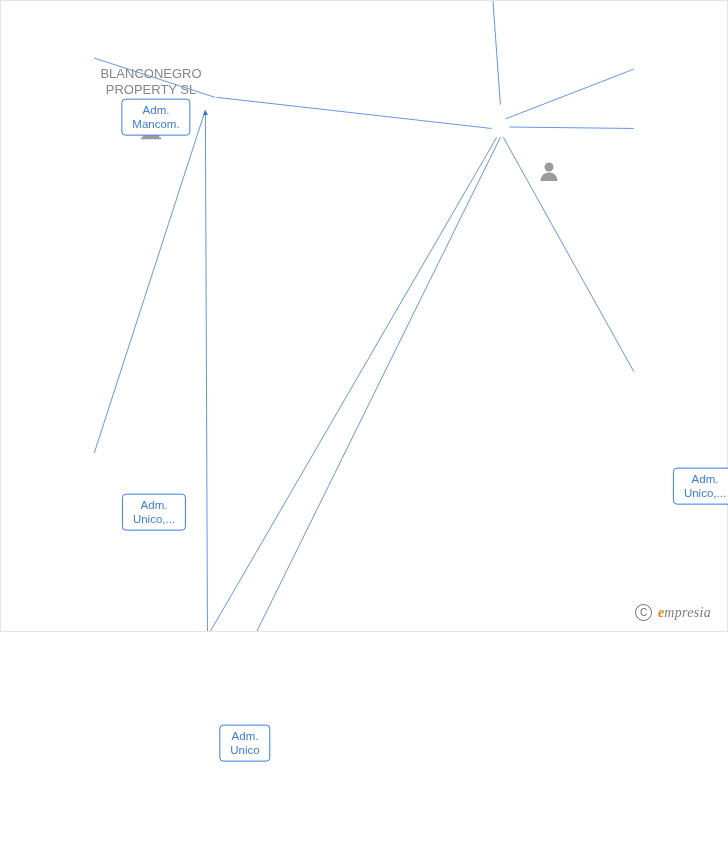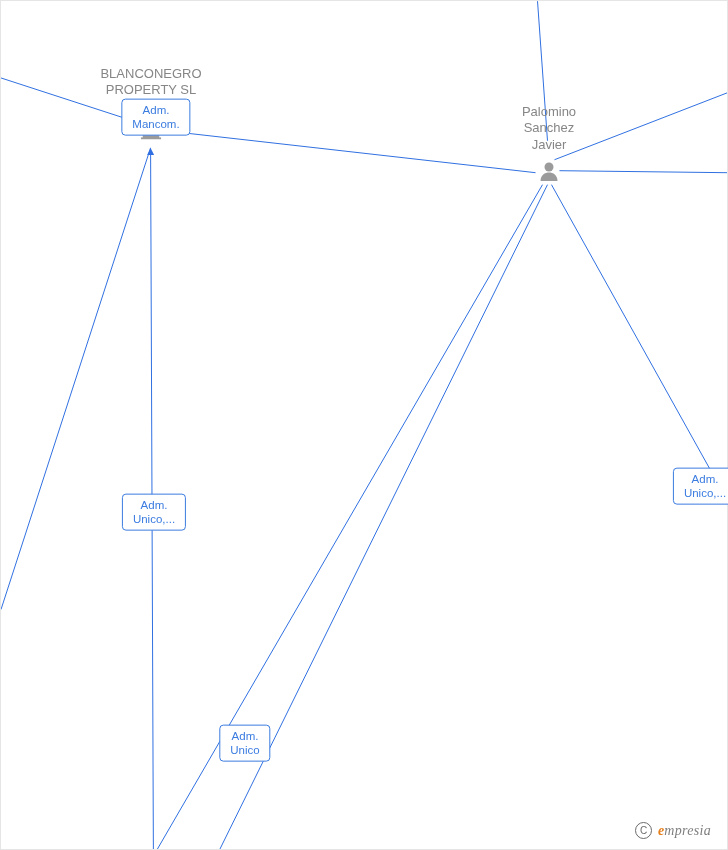--- a/index.html
+++ b/index.html
@@ -8,21 +8,21 @@
     width: 728px;
     height: 850px;
     background: #ffffff;
     font-family: "Helvetica Neue", Arial, sans-serif;
     overflow: hidden;
     position: relative;
   }
   .canvas {
     position: relative;
     width: 728px;
-    height: 850px;
+    height: 632px;
     border: 1px solid #e5e5e5;
     box-sizing: border-box;
   }
   svg.lines {
     position: absolute;
     inset: 0;
     width: 100%;
     height: 100%;
   }
   .node-label {
@@ -121,23 +121,20 @@
       <rect x="3" y="8" width="18" height="12"></rect>
       <rect x="1" y="19" width="22" height="2"></rect>
       <rect x="6" y="11" width="3" height="3" fill="#fff"></rect>
       <rect x="10.5" y="11" width="3" height="3" fill="#fff"></rect>
       <rect x="15" y="11" width="3" height="3" fill="#fff"></rect>
       <rect x="6" y="3" width="2" height="5"></rect>
       <polygon points="2,9 22,9 21,7 3,7"></polygon>
     </svg>
   </div>
 
-  <div class="node-label" style="left:548px; top:103px;">Palomino
-Sanchez
-Javier</div>
   <div class="node-icon" style="left:548px; top:172px;">
     <svg width="24" height="24" viewBox="0 0 24 24" fill="#9b9b9b">
       <circle cx="12" cy="8" r="4.5"></circle>
       <path d="M3.5 22 C3.5 16 8 13.5 12 13.5 C16 13.5 20.5 16 20.5 22 Z"></path>
     </svg>
   </div>
 
   <div class="edge-label" style="left:155px; top:101px;">Adm.
 Mancom.</div>
 

